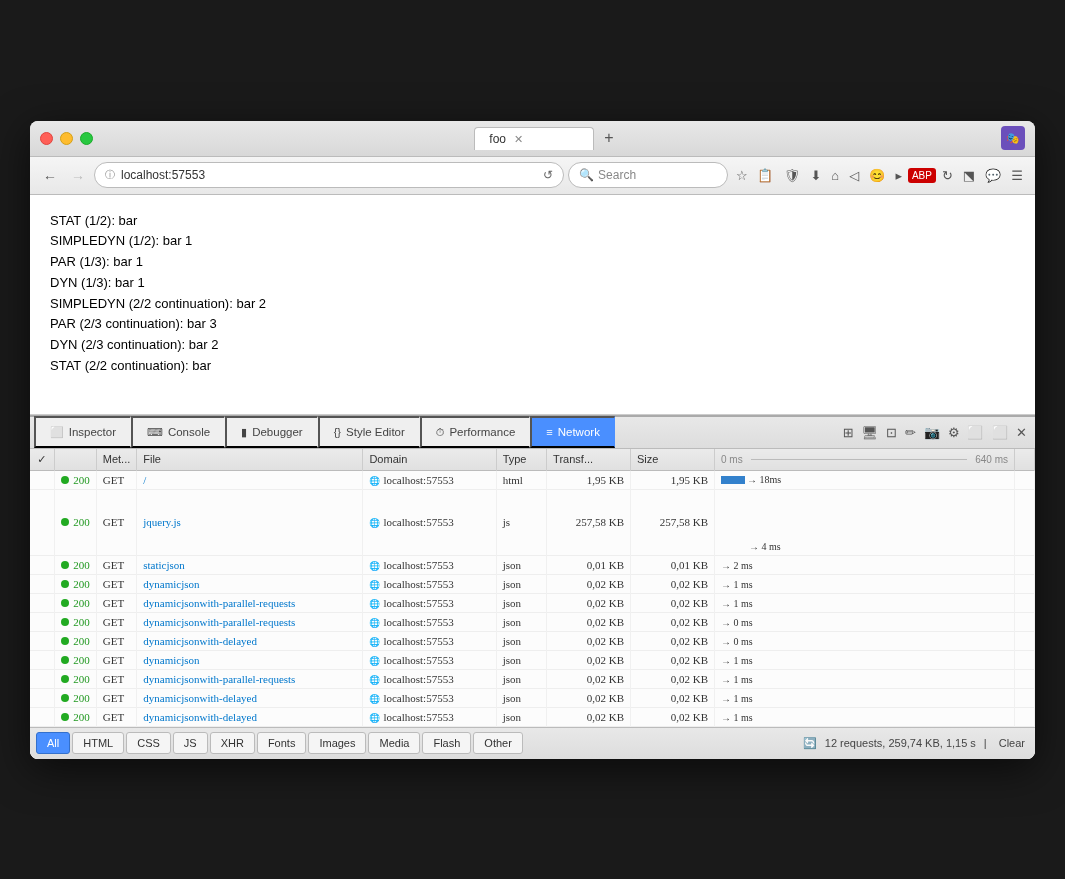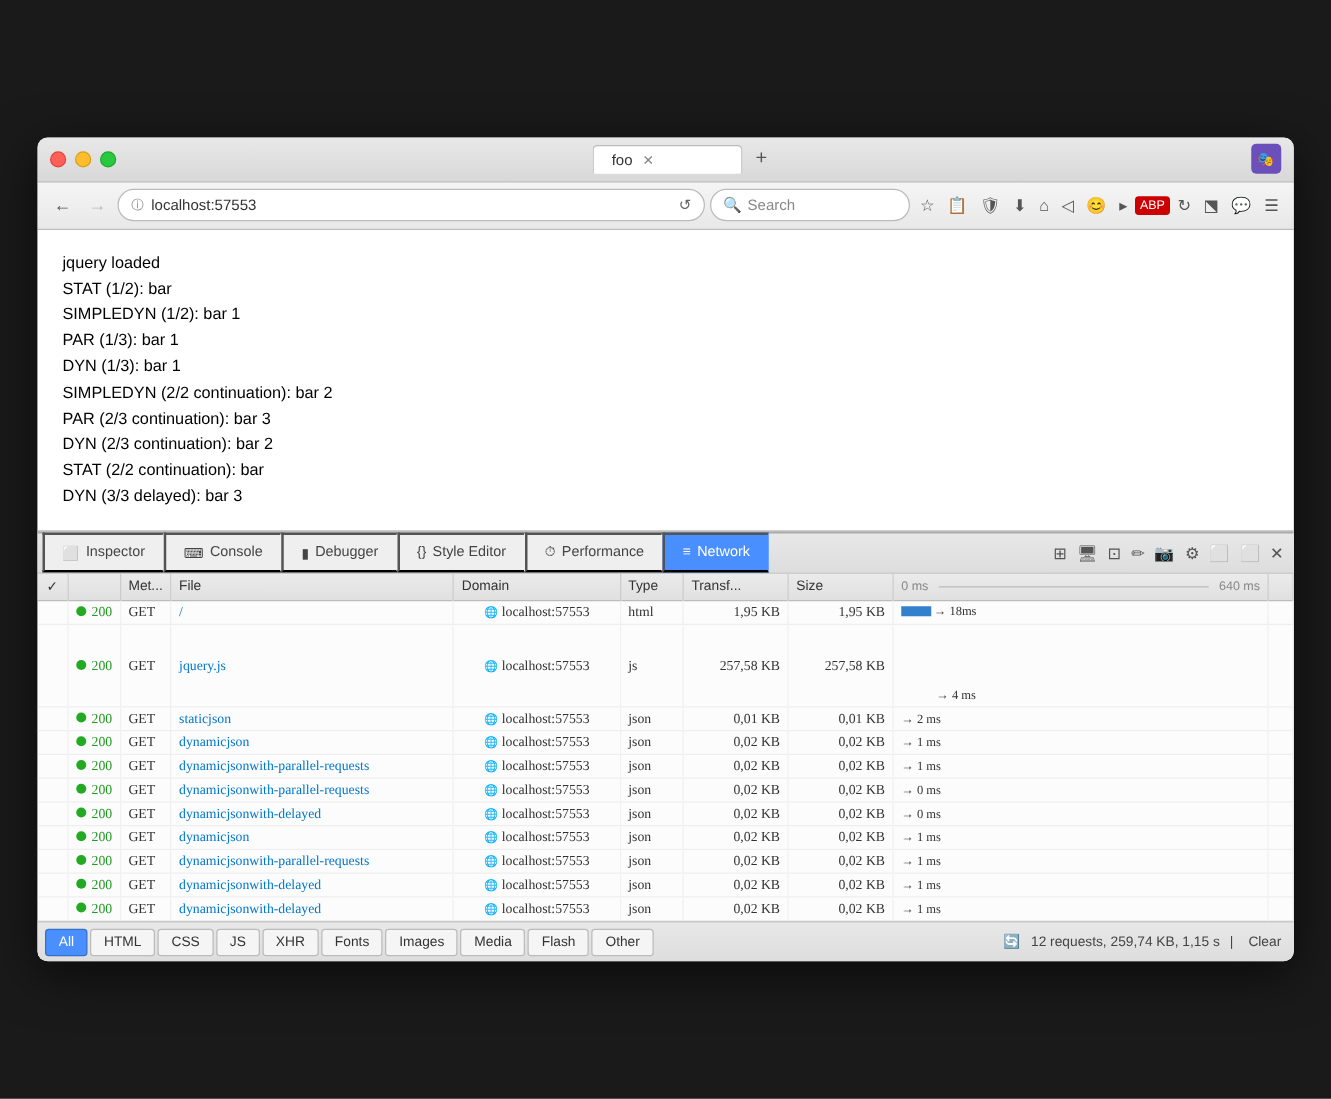--- a/index.html
+++ b/index.html
@@ -168,21 +168,21 @@
       cursor: pointer;
     }
     .filter-btn.active { background: #4a8fff; color: white; border-color: #3370cc; }
     
     .bottom-stats { margin-left: auto; font-size: 11px; color: #444; display: flex; align-items: center; gap: 8px; }
     .clear-btn { background: none; border: none; font-size: 11px; color: #444; cursor: pointer; padding: 0 4px; }
     .col-check { width: 24px; text-align: center; }
     .col-status { width: 36px; }
     .col-method { width: 38px; }
     .col-file { color: #0077cc; }
-    .col-domain { color: #333; text-align: center; }
+    .col-domain { color: #333; }
     .col-type { color: #555; }
     .col-transfer { text-align: right; }
     .col-size { text-align: right; }
     
     .timeline-header-bar {
       display: flex;
       align-items: center;
       height: 100%;
       font-size: 10px;
       color: #888;
@@ -243,30 +243,28 @@
       <button class="nav-icon-btn" style="background:#cc0000;color:white;border-radius:3px;font-size:10px;padding:2px 4px;">ABP</button>
       <button class="nav-icon-btn">↻</button>
       <button class="nav-icon-btn">⬔</button>
       <button class="nav-icon-btn">💬</button>
       <button class="nav-icon-btn">☰</button>
     </div>
   </div>
 
   <div class="page-content">
     <div id="page-lines">
-        <div>jquery loaded</div>
         <div>STAT (1/2): bar</div>
         <div>SIMPLEDYN (1/2): bar 1</div>
         <div>PAR (1/3): bar 1</div>
         <div>DYN (1/3): bar 1</div>
         <div>SIMPLEDYN (2/2 continuation): bar 2</div>
         <div>PAR (2/3 continuation): bar 3</div>
         <div>DYN (2/3 continuation): bar 2</div>
         <div>STAT (2/2 continuation): bar</div>
-        <div>DYN (3/3 delayed): bar 3</div>
       </div>
   </div>
 
   <div class="devtools">
 
     <div class="devtools-tabs">
       <button class="devtools-tab">
         <span class="devtools-tab-icon">⬜</span>
         <span>Inspector</span>
       </button>

